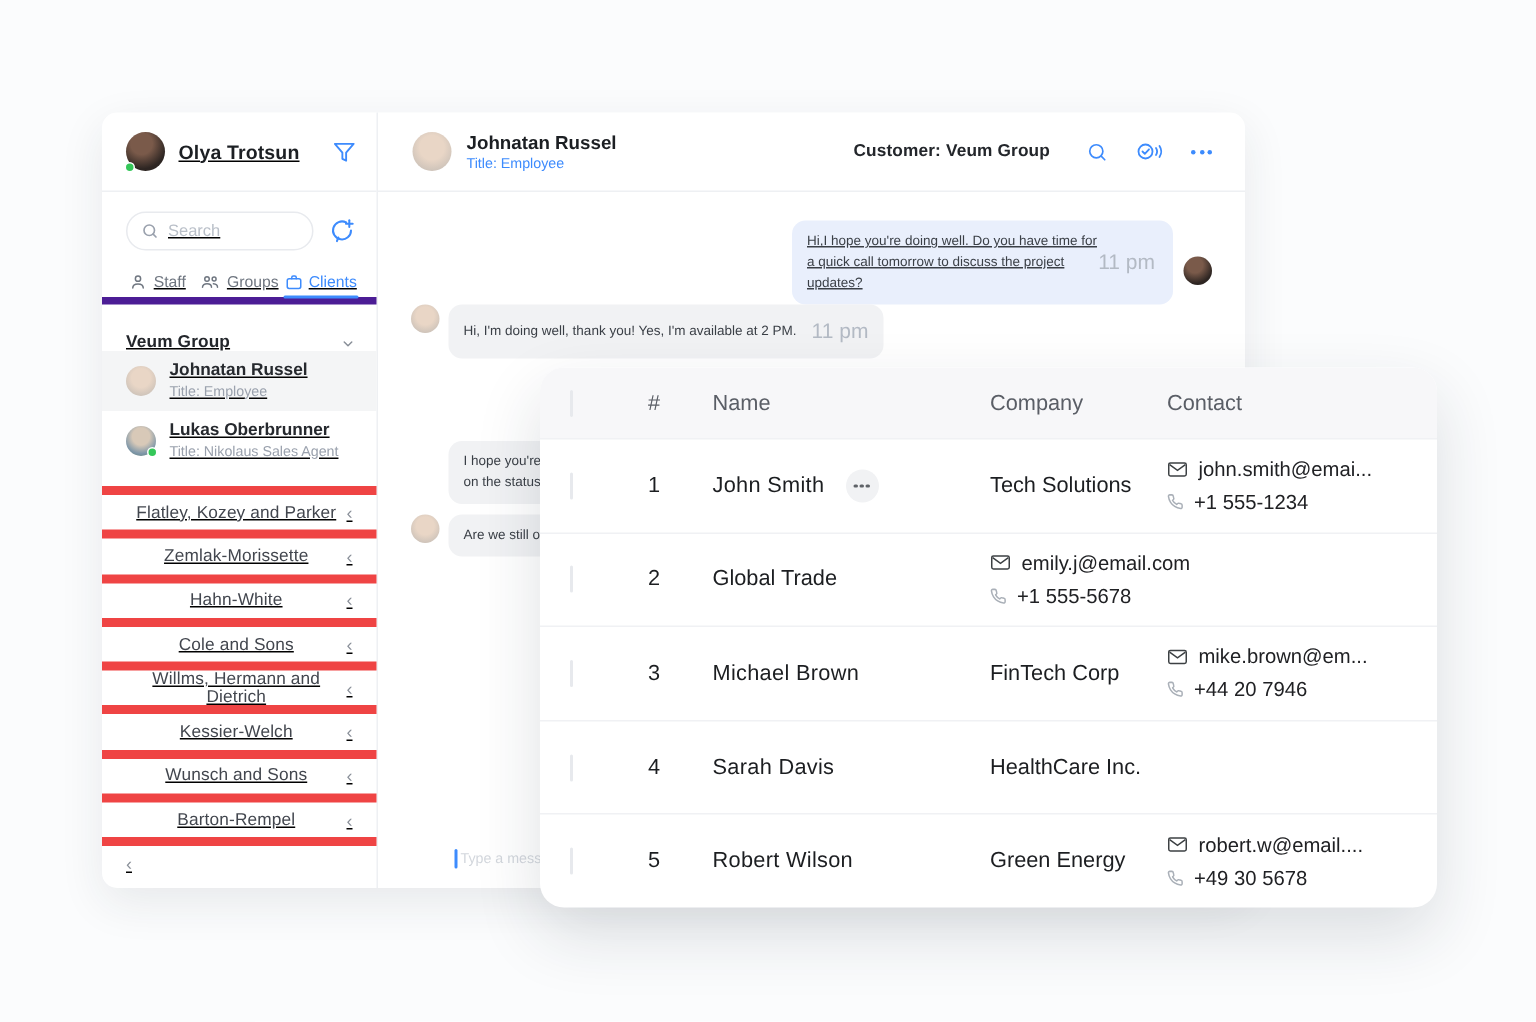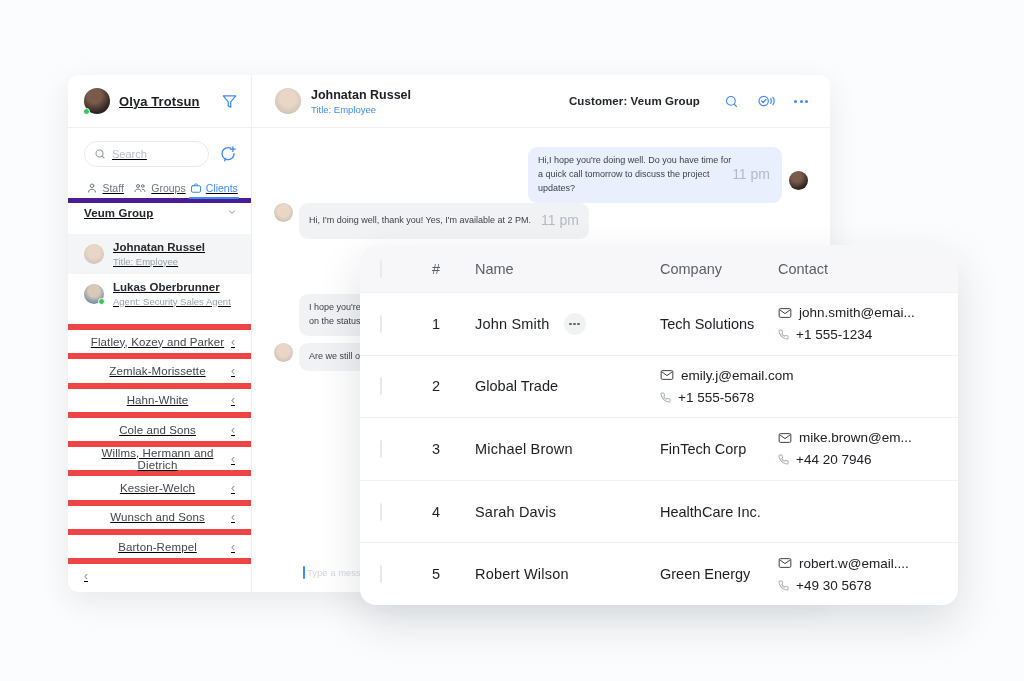--- a/index.html
+++ b/index.html
@@ -32,21 +32,21 @@
   .search-row { padding:13px 14px 0 16px; display:flex; align-items:center; gap:10px; }
   .search-pill { flex:1; height:26px; border:1px solid #e8eaee; border-radius:13px; display:flex; align-items:center; padding:0 9px; gap:6px; background:#fff; }
   .search-pill input { border:none; outline:none; width:100%; font-size:11px; color:#42464e; font-family:inherit; background:transparent; }
   .search-pill input::placeholder { color:#b9bfc8; }
 
   .tabs-row { display:flex; align-items:stretch; padding:0 10px; margin-top:11px; height:25px; border-bottom:5px solid #4c1d95; }
   .tab { flex:1; display:flex; align-items:center; justify-content:center; gap:4px; font-size:10.5px; color:#6f7680; cursor:pointer; position:relative; }
   .tab.active { color:#3d8bfd; }
   .tab.active::after { content:""; position:absolute; left:2px; right:2px; bottom:-1px; height:2px; background:#3d8bfd; border-radius:1px; }
 
-  .group-header { height:27px; margin-top:4px; display:flex; align-items:flex-start; padding:0 14px 0 16px; cursor:pointer; }
+  .group-header { height:27px; margin-top:4px; display:flex; align-items:flex-end; padding:0 14px 0 16px; cursor:pointer; }
   .group-name { font-size:11.5px; font-weight:700; color:#23262b; flex:1; letter-spacing:.1px; }
 
   .contact-item { height:40px; display:flex; align-items:center; gap:9px; padding:0 10px 0 16px; cursor:pointer; }
   .contact-item.selected { background:#f4f5f6; }
   .c-name { font-size:11.5px; font-weight:700; color:#26292e; line-height:1.35; }
   .c-title { font-size:9.5px; color:#9aa1ad; line-height:1.3; }
 
   .company-list { margin-top:10px; }
   .company-item { height:29.3px; display:flex; align-items:center; border-top:6px solid #ef4444; padding:0 16px; cursor:pointer;text-align:center; }
   .company-item span.nm { flex:1; font-size:11.5px; color:#42464e; letter-spacing:.1px; }
@@ -60,21 +60,21 @@
   .chat-header .spacer { flex:1; }
   .customer-label { font-size:11.5px; font-weight:700; color:#23262b; margin-right:8px; letter-spacing:.1px; }
   .hdr-ic { width:26px; display:flex; justify-content:center; }
 
   .msg { position:absolute; font-size:9px; color:#3a3f46; }
   .bubble { border-radius:9px; padding:7px 10px; line-height:1.55; }
   .bubble.out { background:#e9effc; }
   .bubble.in { background:#f1f2f4; }
   .m-time { font-size:14px; color:#b3bac4; white-space:nowrap; }
   .msg1 { left:276px; top:72px; width:254px; }
-  .msg1 .bubble { position:relative; padding-right:44px; }
+  .msg1 .bubble { position:relative; padding-right:44px;text-decoration:underline; }
   .msg1 .m-time { position:absolute; right:12px; top:50%; transform:translateY(-50%); }
   .av-right { position:absolute; left:537px; top:96px; }
   .msg2 { left:22px; top:128px; display:flex; gap:6px; align-items:flex-start; }
   .msg2 .bubble { display:flex; align-items:center; gap:10px; white-space:nowrap; }
   .msg3 { left:47px; top:219px; width:215px; }
   .msg4 { left:22px; top:268px; display:flex; gap:6px; align-items:flex-start; }
   .msg4 .bubble { width:150px; white-space:nowrap; overflow:hidden; }
 
   .chat-input { position:absolute; left:51px; bottom:13px; display:flex; align-items:center; gap:2px; }
   .caret { width:2px; height:13px; background:#3d8bfd; border-radius:1px; }
@@ -190,21 +190,21 @@
           <div class="c-name">Johnatan Russel</div>
           <div class="c-title">Title: Employee</div>
         </span>
       </div>
       <div class="contact-item">
         <span class="avatar a20 av-lukas">
             <span class="status-dot dot-br"></span>
           </span>
         <span>
           <div class="c-name">Lukas Oberbrunner</div>
-          <div class="c-title">Agent: Security Sales Agent</div>
+          <div class="c-title">Title: Nikolaus Sales Agent</div>
         </span>
       </div>
 
       <div class="company-list">
         <div class="company-item">
             <span class="nm">Flatley, Kozey and Parker</span>
             <span class="chev">‹</span>
           </div>
         <div class="company-item">
             <span class="nm">Zemlak-Morissette</span>

